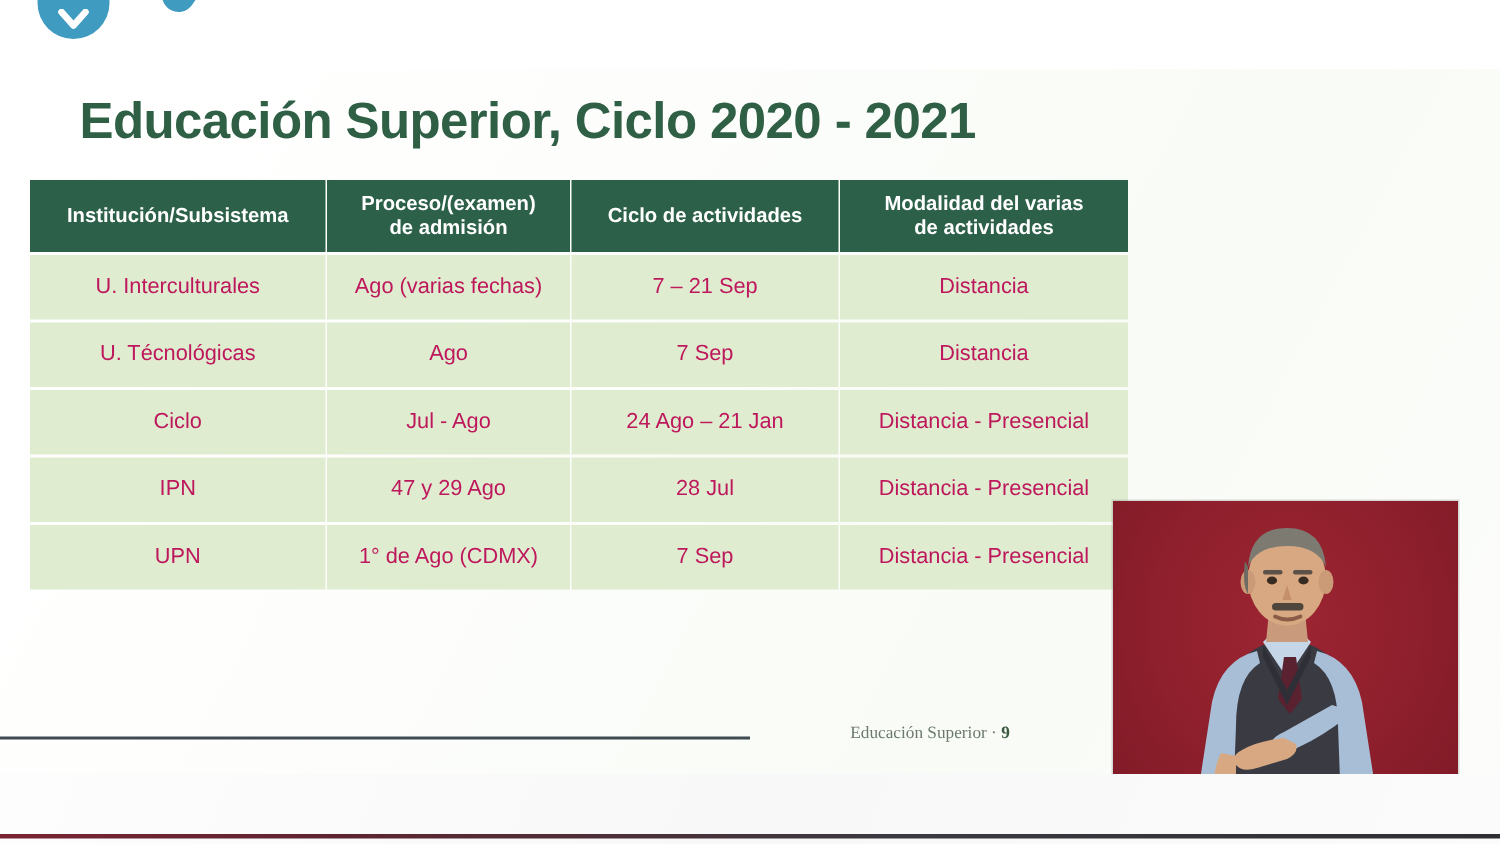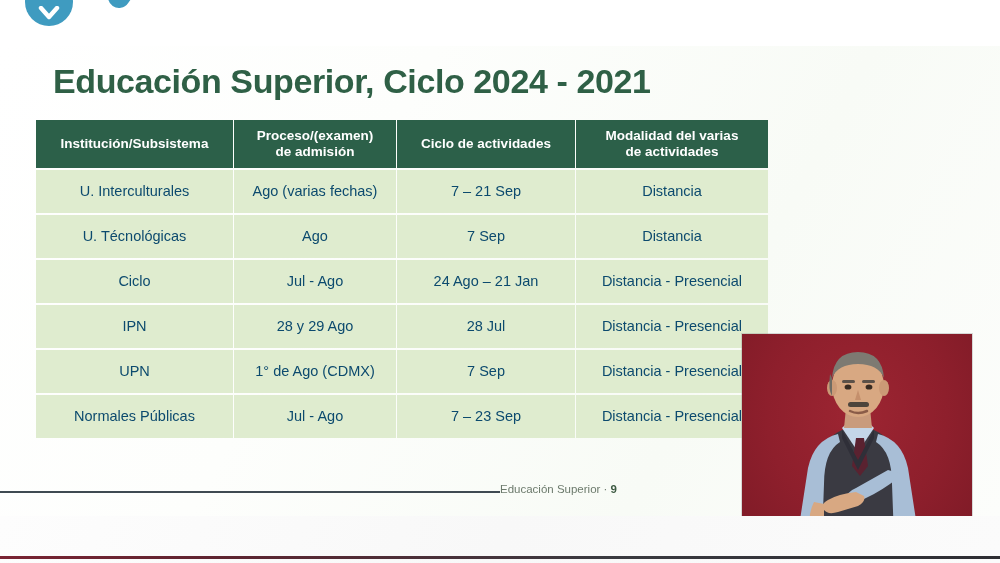--- a/index.html
+++ b/index.html
@@ -68,21 +68,21 @@
     font-size: 34px;
     font-weight: 700;
     color: #2f6046;
     letter-spacing: -0.4px;
     white-space: nowrap;
   }
 
   
   .table-wrap {
     position: absolute;
-    left: 35px;
+    left: 19px;
     top: 72px;
     width: 732px;
   }
   table.data {
     border-collapse: separate;
     border-spacing: 1px 2px;
     width: 732px;
     table-layout: fixed;
   }
   table.data col.c1 { width: 197px; }
@@ -97,21 +97,21 @@
     font-weight: 700;
     line-height: 1.18;
     text-align: center;
     padding: 8px 4px;
     height: 28px;
     vertical-align: middle;
     border: 0;
   }
   table.data tbody td {
     background: #dfeccf;
-    color: #0c4a6e;
+    color: #be185d;
     font-size: 14.5px;
     font-weight: 400;
     text-align: center;
     height: 35px;
     padding: 4px 3px;
     vertical-align: middle;
     border: 0;
     white-space: nowrap;
   }
   table.data tbody td.align-top { vertical-align: top; padding-top: 3px; }
@@ -123,24 +123,25 @@
     top: 445px;
     width: 500px;
     height: 2px;
     background: #3f4a52;
   }
   .footer-note {
     position: absolute;
     left: 500px;
     top: 437px;
     width: 240px;
-    text-align: left;
+    text-align: center;
     font-size: 11.5px;
     color: #6c7a6c;
     white-space: nowrap;
+    font-family: Liberation Serif, serif;
   }
   .footer-note b { color: #3d5a42; font-weight: 700; }
 
   
   .video-overlay {
     position: absolute;
     left: 742px;
     top: 288px;
     width: 230px;
     height: 212px;
@@ -180,21 +181,21 @@
     <div class="badge-icon">
       <svg width="22" height="14" viewBox="0 0 22 14" aria-hidden="true">
         <path d="M3 2 L11 11 L19 2" fill="none" stroke="#ffffff" stroke-width="4.4" stroke-linecap="round" stroke-linejoin="round"></path>
       </svg>
     </div>
     <div class="small-mark"></div>
   </div>
 
   <div class="slide">
 
-    <div class="slide-title">Educación Superior, Ciclo 2024 - 2021</div>
+    <div class="slide-title">Educación Superior, Ciclo 2020 - 2021</div>
 
     <div class="table-wrap">
       <table class="data">
         <colgroup>
           <col class="c1">
             <col class="c2">
             <col class="c3">
             <col class="c4">
         </colgroup>
         <thead>
@@ -229,36 +230,30 @@
             <td>Distancia</td>
           </tr>
           <tr>
             <td>Ciclo</td>
             <td>Jul - Ago</td>
             <td>24 Ago – 21 Jan</td>
             <td>Distancia - Presencial</td>
           </tr>
           <tr>
             <td>IPN</td>
-            <td>28 y 29 Ago</td>
+            <td>47 y 29 Ago</td>
             <td>28 Jul</td>
             <td>Distancia - Presencial</td>
           </tr>
           <tr>
             <td>UPN</td>
             <td>1° de Ago (CDMX)</td>
             <td>7 Sep</td>
             <td>Distancia - Presencial</td>
           </tr>
-          <tr>
-            <td>Normales Públicas</td>
-            <td>Jul - Ago</td>
-            <td>7 – 23 Sep</td>
-            <td>Distancia - Presencial</td>
-          </tr>
         </tbody>
       </table>
     </div>
 
     <div class="footer-rule"></div>
     <div class="footer-note"><span>Educación Superior · </span><b>9</b></div>
 
     <div class="video-overlay">
       <div class="v-bg"></div>
       <svg class="v-person" viewBox="0 0 230 212" preserveAspectRatio="xMidYMid slice">

